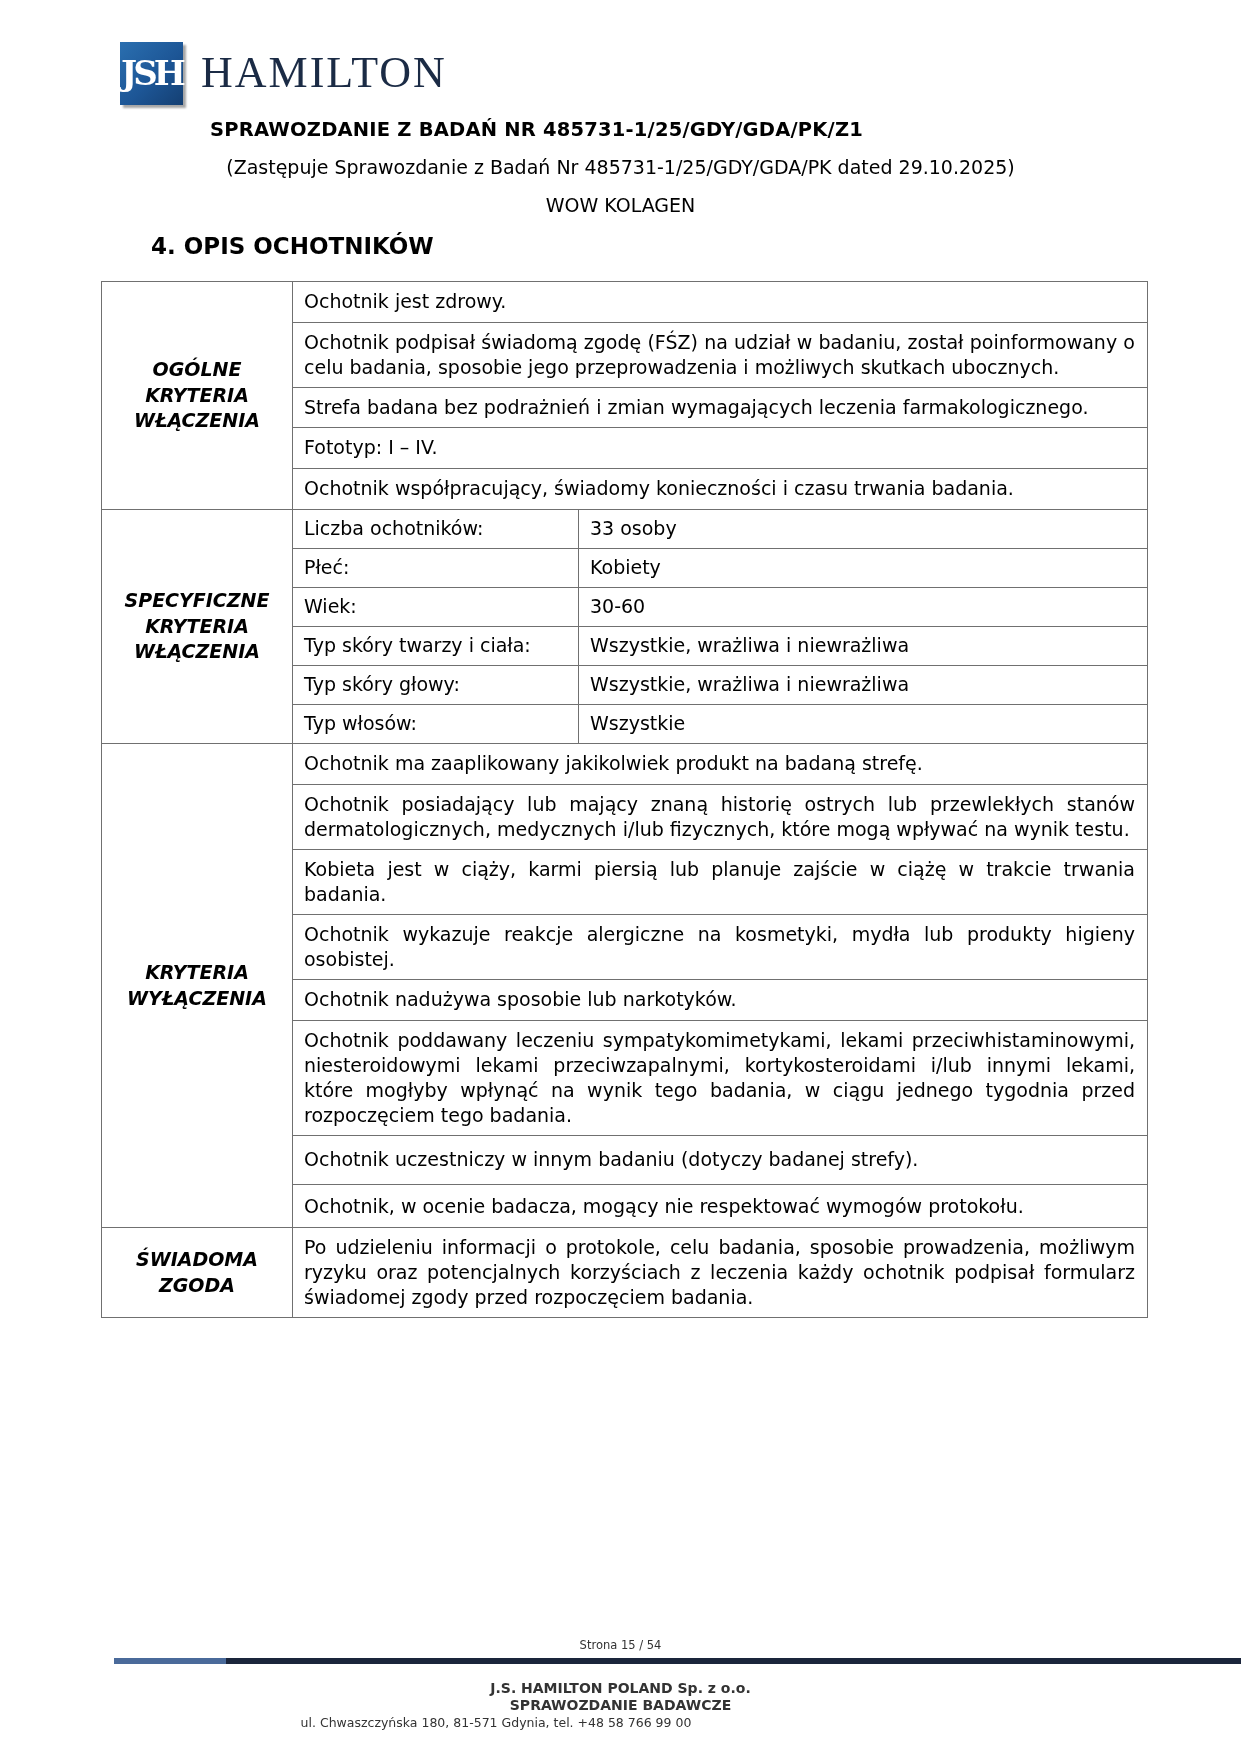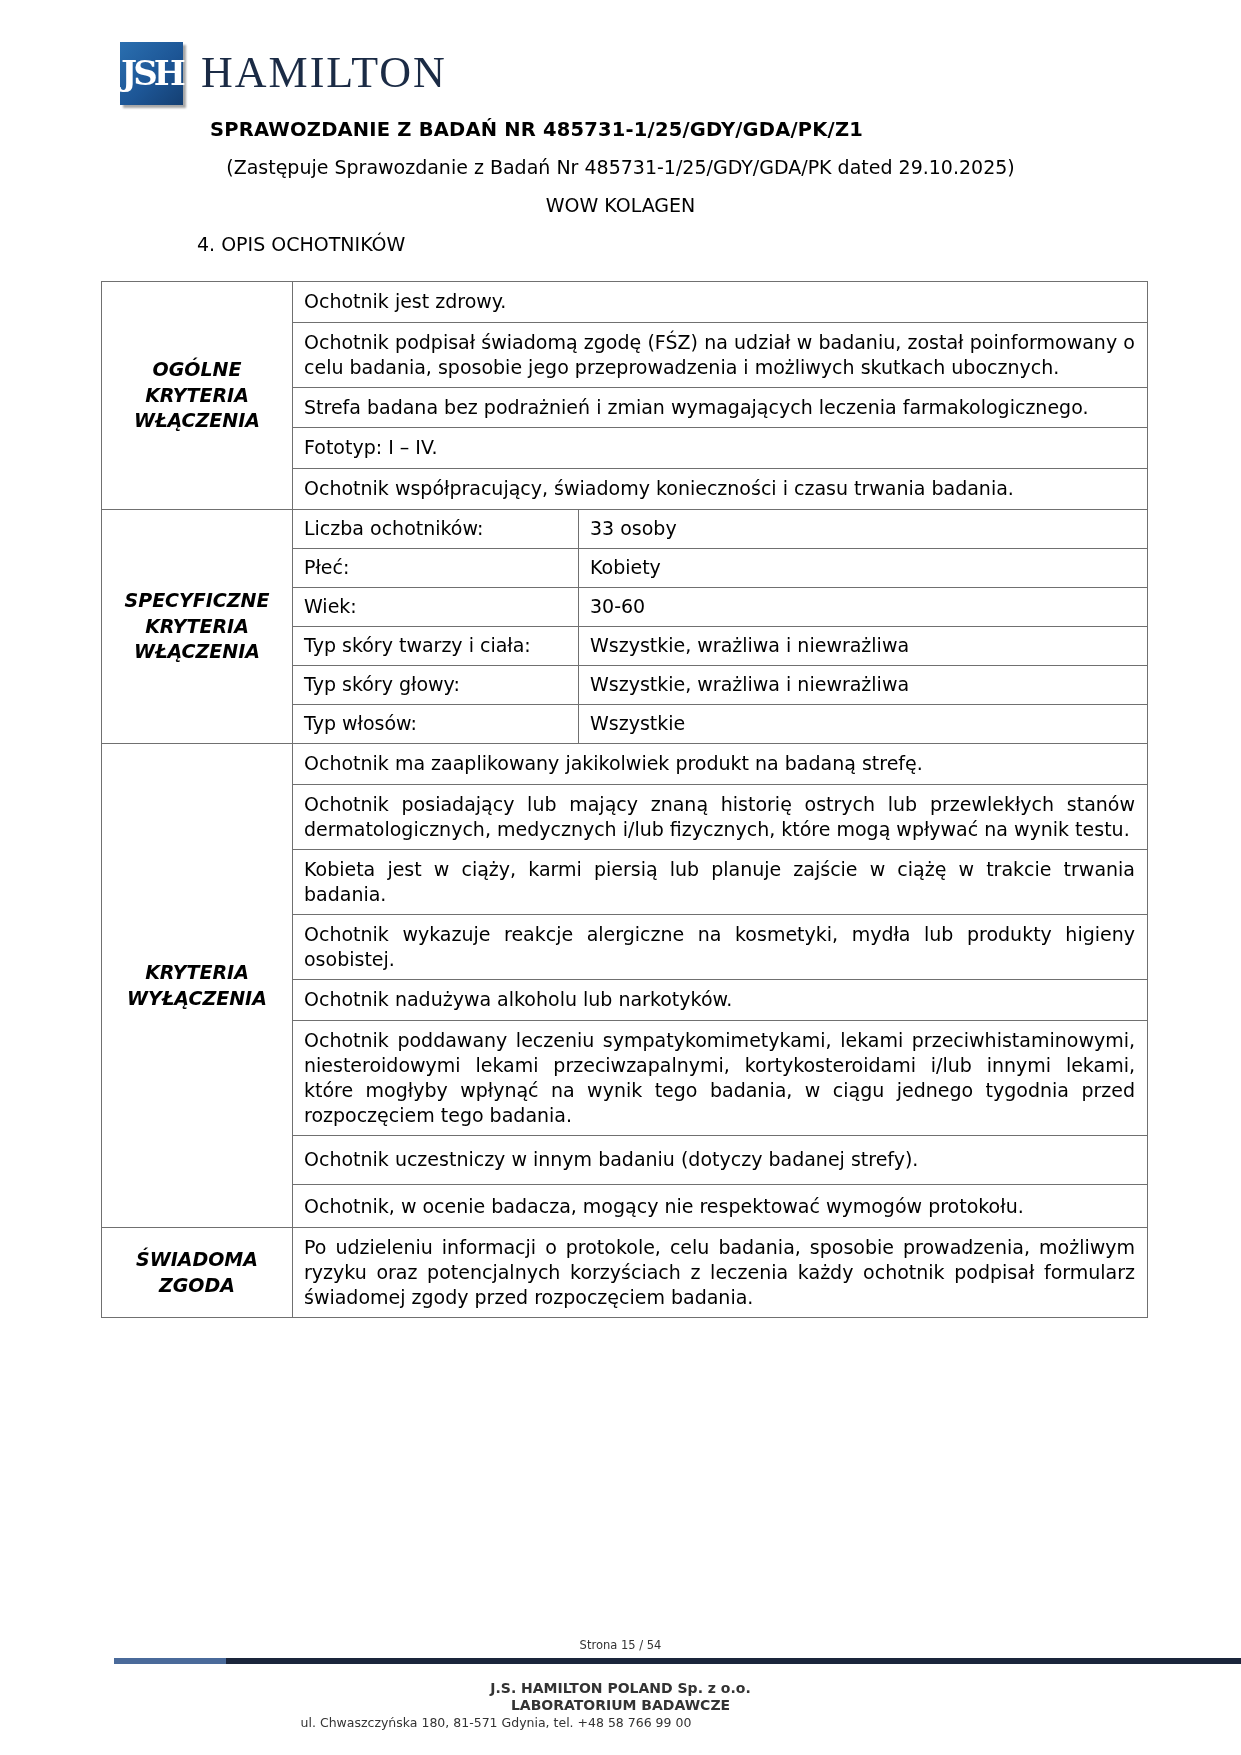--- a/index.html
+++ b/index.html
@@ -27,21 +27,21 @@
     }
     .subtitle {
       position: absolute; left: 0; width: 1241px; text-align: center; top: 156px;
       font-size: 19px;
     }
     .product {
       position: absolute; left: 0; width: 1241px; text-align: center; top: 194px;
       font-size: 19px;
     }
     .section-heading {
-      position: absolute; left: 151px; top: 233px; font-weight: normal; font-size: 19px; margin-left: 46px;
+      position: absolute; left: 151px; top: 233px; font-weight: bold; font-size: 23px;
     }
     table.crit {
       position: absolute; left: 101px; top: 281px; width: 1047px;
       border-collapse: collapse; font-size: 19px; line-height: 25px;
     }
     table.crit td { border: 1.5px solid #707070; vertical-align: top; }
     td.label {
       width: 182px; text-align: center; vertical-align: middle !important;
       font-weight: bold; font-size: 19px; line-height: 25.5px; padding: 0 4px; font-style: italic;
     }
@@ -144,21 +144,21 @@
   <tr>
     <td class="txt" colspan="2">Ochotnik posiadający lub mający znaną historię ostrych lub przewlekłych stanów dermatologicznych, medycznych i/lub fizycznych, które mogą wpływać na wynik testu.</td>
   </tr>
   <tr>
     <td class="txt" colspan="2">Kobieta jest w ciąży, karmi piersią lub planuje zajście w ciążę w trakcie trwania badania.</td>
   </tr>
   <tr>
     <td class="txt" colspan="2">Ochotnik wykazuje reakcje alergiczne na kosmetyki, mydła lub produkty higieny osobistej.</td>
   </tr>
   <tr>
-    <td class="txt single" colspan="2">Ochotnik nadużywa alkoholu lub narkotyków.</td>
+    <td class="txt single" colspan="2">Ochotnik nadużywa sposobie lub narkotyków.</td>
   </tr>
   <tr>
     <td class="txt" colspan="2">Ochotnik poddawany leczeniu sympatykomimetykami, lekami przeciwhistaminowymi, niesteroidowymi lekami przeciwzapalnymi, kortykosteroidami i/lub innymi  lekami, które mogłyby wpłynąć na wynik tego badania, w ciągu jednego tygodnia przed rozpoczęciem tego badania.</td>
   </tr>
   <tr>
     <td class="txt single" colspan="2" style="padding-top:11px;padding-bottom:12px;">Ochotnik uczestniczy w innym badaniu (dotyczy badanej strefy).</td>
   </tr>
   <tr>
     <td class="txt single" colspan="2" style="padding-top:9px;">Ochotnik, w ocenie badacza, mogący nie respektować wymogów protokołu.</td>
   </tr>
@@ -173,15 +173,15 @@
 </tbody>
   </table>
 
 <div class="page-num">Strona 15 / 54</div>
 <div class="footer-bar">
   <div class="a"></div>
   <div class="b"></div>
 </div>
 <div class="footer-company">
   <div>J.S. HAMILTON POLAND Sp. z o.o.</div>
-  <div>LABORATORIUM BADAWCZE</div>
+  <div>SPRAWOZDANIE BADAWCZE</div>
 </div>
 <div class="footer-address">ul. Chwaszczyńska 180, 81-571 Gdynia, tel. +48 58 766 99 00</div>
 
 </body></html>

